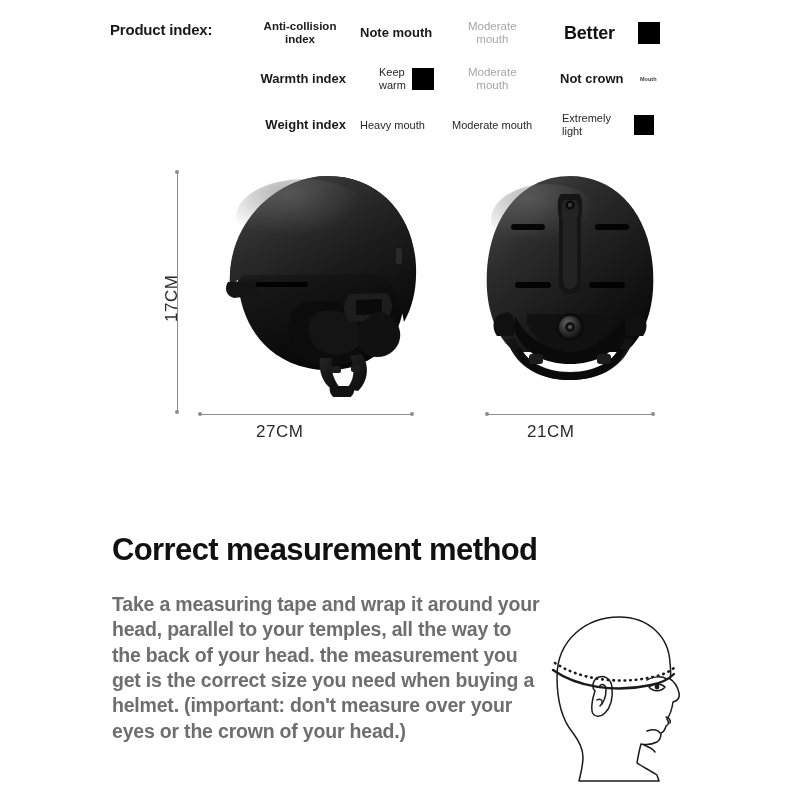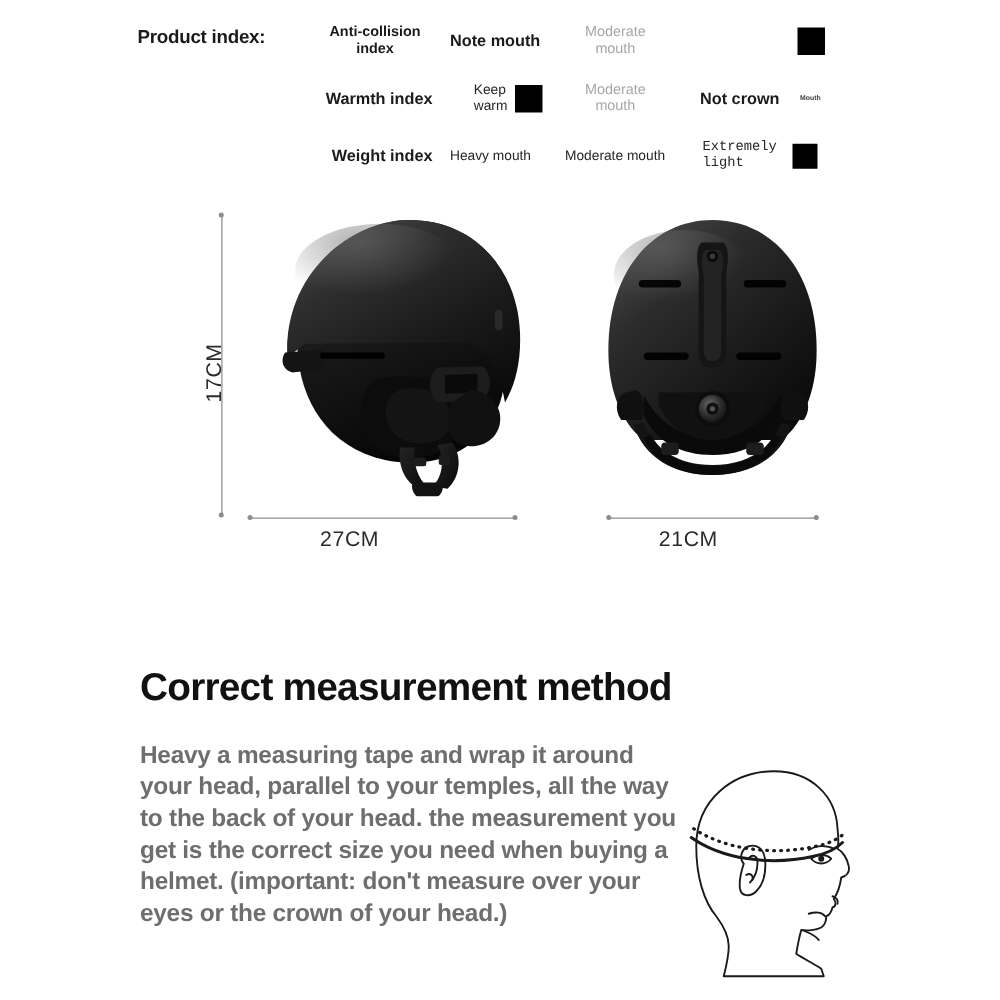--- a/index.html
+++ b/index.html
@@ -73,21 +73,21 @@
   .index-row.r1 .c-label { left: 250px; width: 96px; justify-content: flex-end; }
   .index-row.r1 .c-1     { left: 379px; width: 40px; }
   .index-row.r1 .c-sq-a  { left: 412px; width: 26px; }
   .index-row.r1 .c-2     { left: 468px; }
   .index-row.r1 .c-3     { left: 560px; }
   .index-row.r1 .c-tiny  { left: 640px; width: 40px; }
 
   .index-row.r2 .c-label { left: 250px; width: 96px; justify-content: flex-end; }
   .index-row.r2 .c-1     { left: 360px; width: 84px; }
   .index-row.r2 .c-2     { left: 452px; width: 104px; }
-  .index-row.r2 .c-3     { left: 562px; width: 66px; font-family: Liberation Mono, monospace; }
+  .index-row.r2 .c-3     { left: 562px; width: 66px; }
   .index-row.r2 .c-sq    { left: 634px; width: 46px; }
 
   .t-bold-sm  { font-size: 11.5px; font-weight: bold; color: #1a1a1a; }
   .t-bold-md  { font-size: 13px;   font-weight: bold; color: #1a1a1a; }
   .t-bold-lg  { font-size: 18px;   font-weight: bold; color: #111111; letter-spacing: -0.2px; }
   .t-reg-sm   { font-size: 11px;   font-weight: normal; color: #262626; }
   .t-gray     { font-size: 11.5px; font-weight: normal; color: #a6a6a6; text-align: center; }
   .t-tiny     { font-size: 5.5px;  font-weight: bold; color: #3a3a3a; }
 
   .swatch {
@@ -204,20 +204,21 @@
   <section class="index-section">
 
     <div class="index-title">Product index:</div>
 
     <div class="index-row r0">
       <div class="cell c-label t-bold-sm">Anti-collision
 index</div>
       <div class="cell c-1 t-bold-md">Note mouth</div>
       <div class="cell c-2 t-gray">Moderate
 mouth</div>
+      <div class="cell c-3 t-bold-lg">Better</div>
       <div class="cell c-sq">
         <span class="swatch"></span>
       </div>
     </div>
 
     <div class="index-row r1">
       <div class="cell c-label t-bold-md">Warmth index</div>
       <div class="cell c-1 t-reg-sm">Keep
 warm</div>
       <div class="cell c-sq-a">
@@ -380,21 +381,21 @@
     <div class="dot" style="left:651px; top:260px;"></div>
     <div class="dim-text" style="left:527px; top:270px;">21CM</div>
 
   </section>
 
 
   <section class="method">
 
     <h2 class="method-heading">Correct measurement method</h2>
 
-    <p class="method-body">Heavy a measuring tape and wrap it around your head, parallel to your temples, all the way to the back of your head. the measurement you get is the correct size you need when buying a helmet. (important: don't measure over your eyes or the crown of your head.)</p>
+    <p class="method-body">Take a measuring tape and wrap it around your head, parallel to your temples, all the way to the back of your head. the measurement you get is the correct size you need when buying a helmet. (important: don't measure over your eyes or the crown of your head.)</p>
 
     <div class="head-wrap">
       <svg class="head-svg" viewBox="0 0 190 185" xmlns="http://www.w3.org/2000/svg" aria-hidden="true">
         <g fill="none" stroke="#1a1a1a" stroke-width="1.5" stroke-linejoin="round" stroke-linecap="round">
 
           <path d="M14 72
                    C14 34 44 12 76 12
                    C106 12 126 32 127 58
                    C128 66 128 70 127 74
                    C131 76 135 82 136 88

